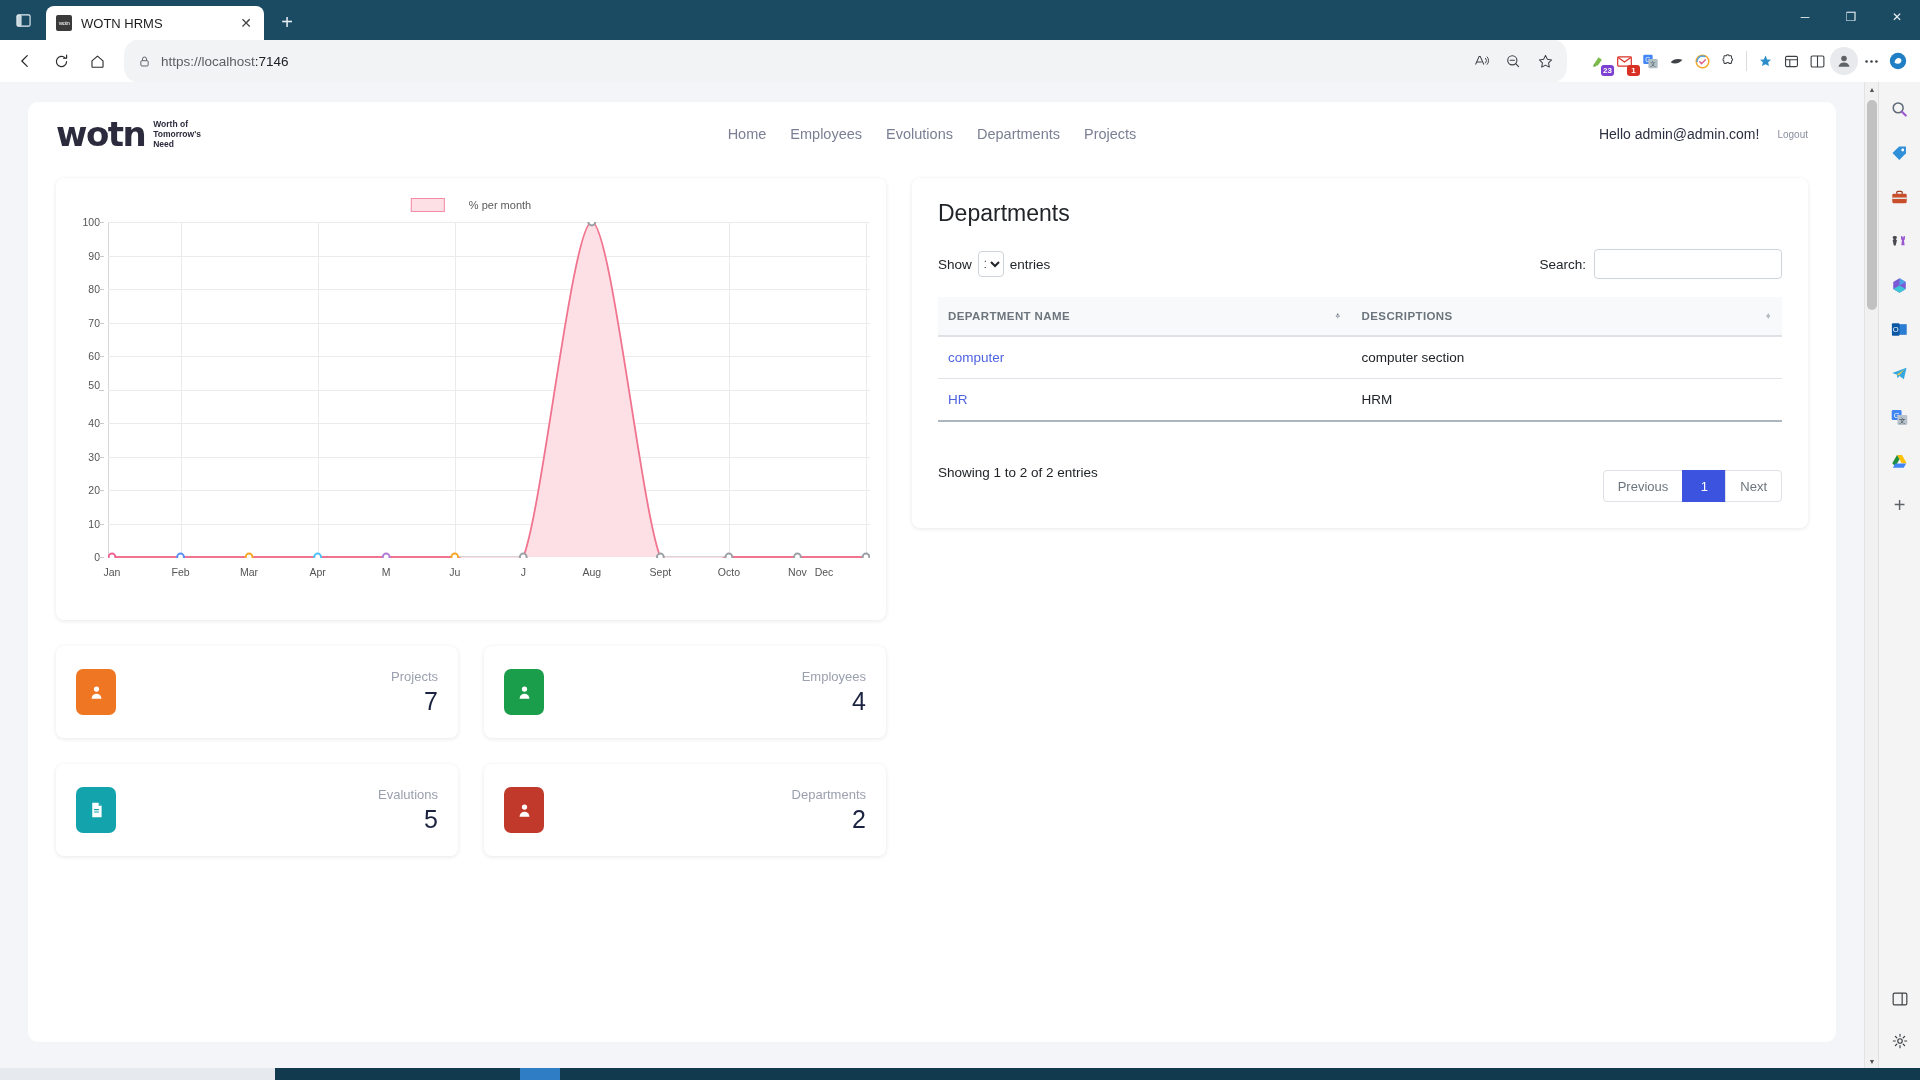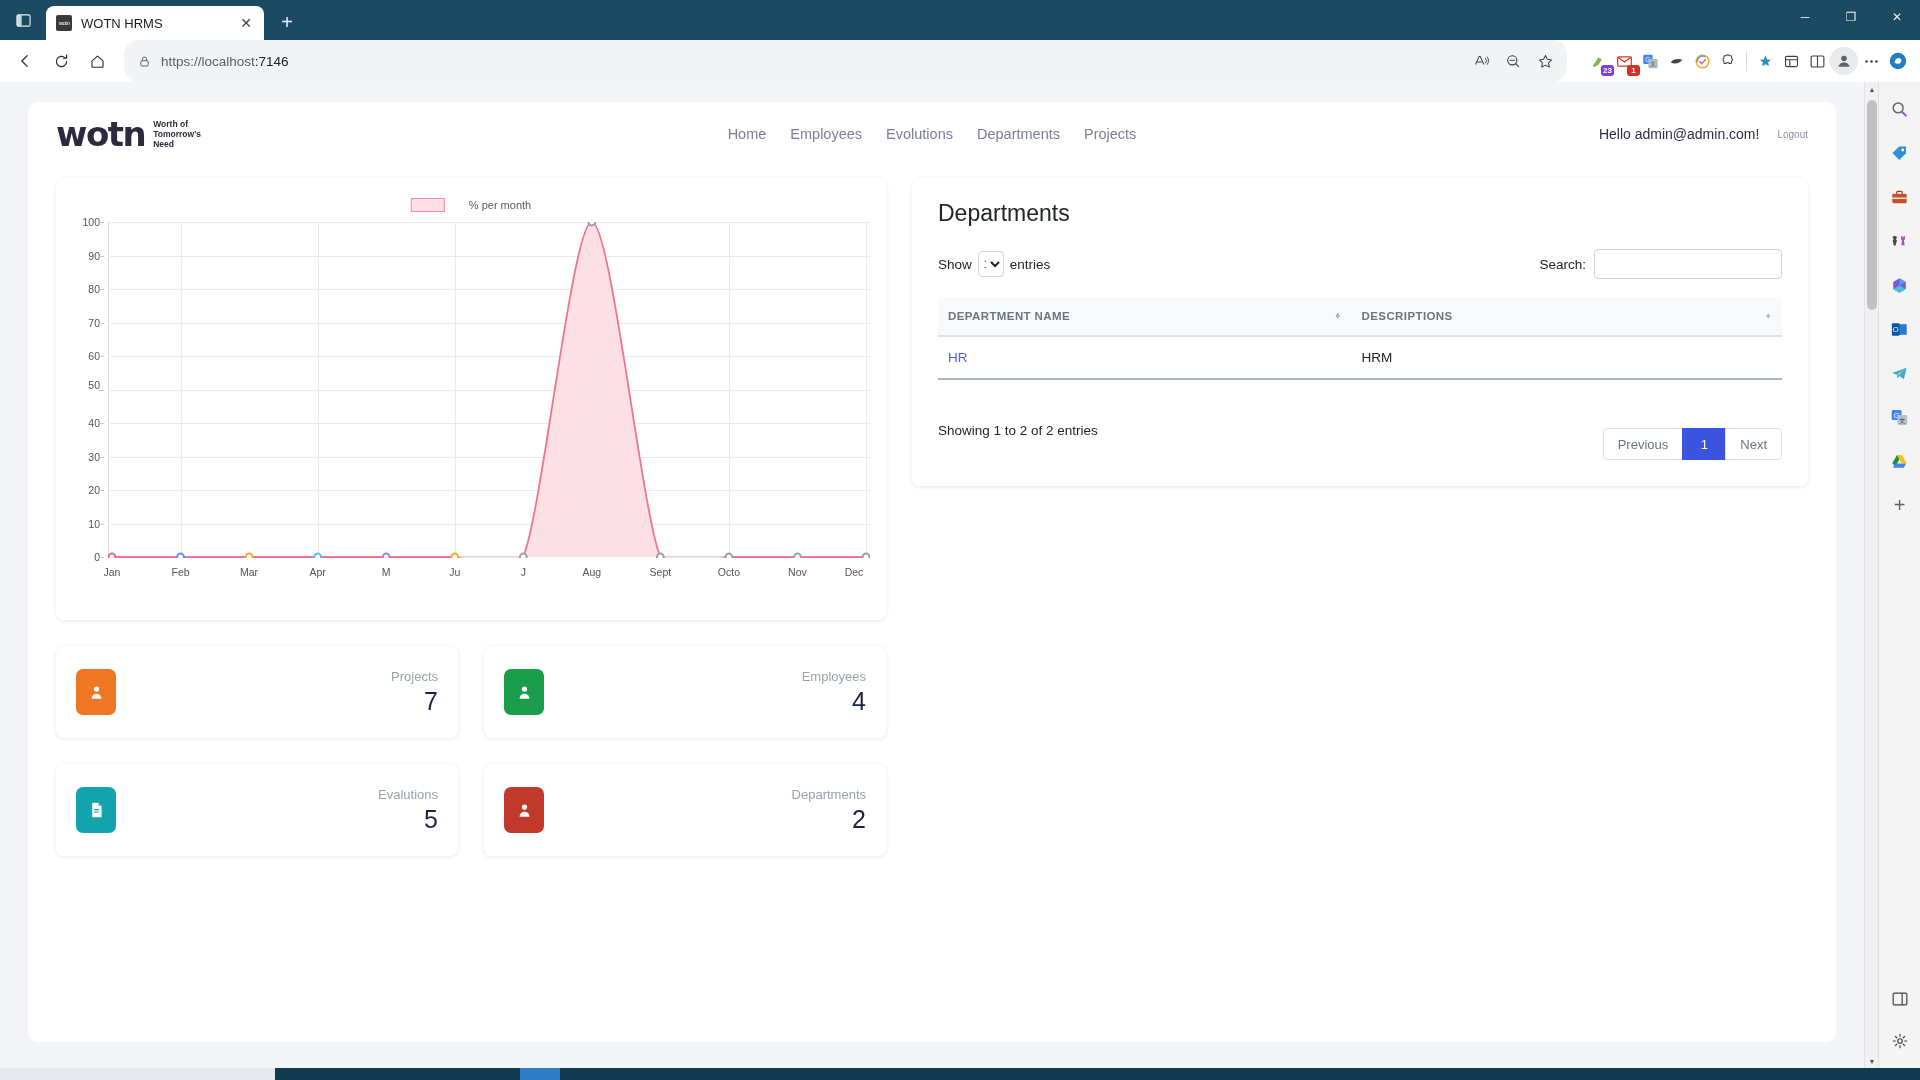--- a/index.html
+++ b/index.html
@@ -407,21 +407,21 @@
                     <div class="xlabel" style="left: 72.5455px;">Feb</div>
                     <div class="xlabel" style="left: 141.091px;">Mar</div>
                     <div class="xlabel" style="left: 209.636px;">Apr</div>
                     <div class="xlabel" style="left: 278.182px;">M</div>
                     <div class="xlabel" style="left: 346.727px;">Ju</div>
                     <div class="xlabel" style="left: 415.273px;">J</div>
                     <div class="xlabel" style="left: 483.818px;">Aug</div>
                     <div class="xlabel" style="left: 552.364px;">Sept</div>
                     <div class="xlabel" style="left: 620.909px;">Octo</div>
                     <div class="xlabel" style="left: 689.455px;">Nov</div>
-                    <div class="xlabel" style="left: 746px;">Dec</div>
+                    <div class="xlabel" style="left: 716px;">Dec</div>
                   </div>
               </div>
             </div>
 
             <div class="stats-grid">
 
               <div class="card stat-card">
                 <div class="stat-icon" id="sic0" style="background: rgb(239, 118, 34);">
                   <svg width="17" height="19" viewBox="0 0 20 22">
                       <circle cx="10" cy="7" r="3.1" fill="#fff"></circle>
@@ -508,20 +508,26 @@
                       <span class="sort-arrows">
                         <span>▲</span>
                         <span>▼</span>
                       </span>
                     </th>
                   </tr>
                 </thead>
                 <tbody>
                   <tr>
                     <td>
+                      <a class="dept-link" href="#">computer</a>
+                    </td>
+                    <td>computer section</td>
+                  </tr>
+                  <tr>
+                    <td>
                       <a class="dept-link" href="#">HR</a>
                     </td>
                     <td>HRM</td>
                   </tr>
                 </tbody>
               </table>
 
               <div class="table-footer">
                 <div class="showing-info">Showing 1 to 2 of 2 entries</div>
                 <div class="pager">

